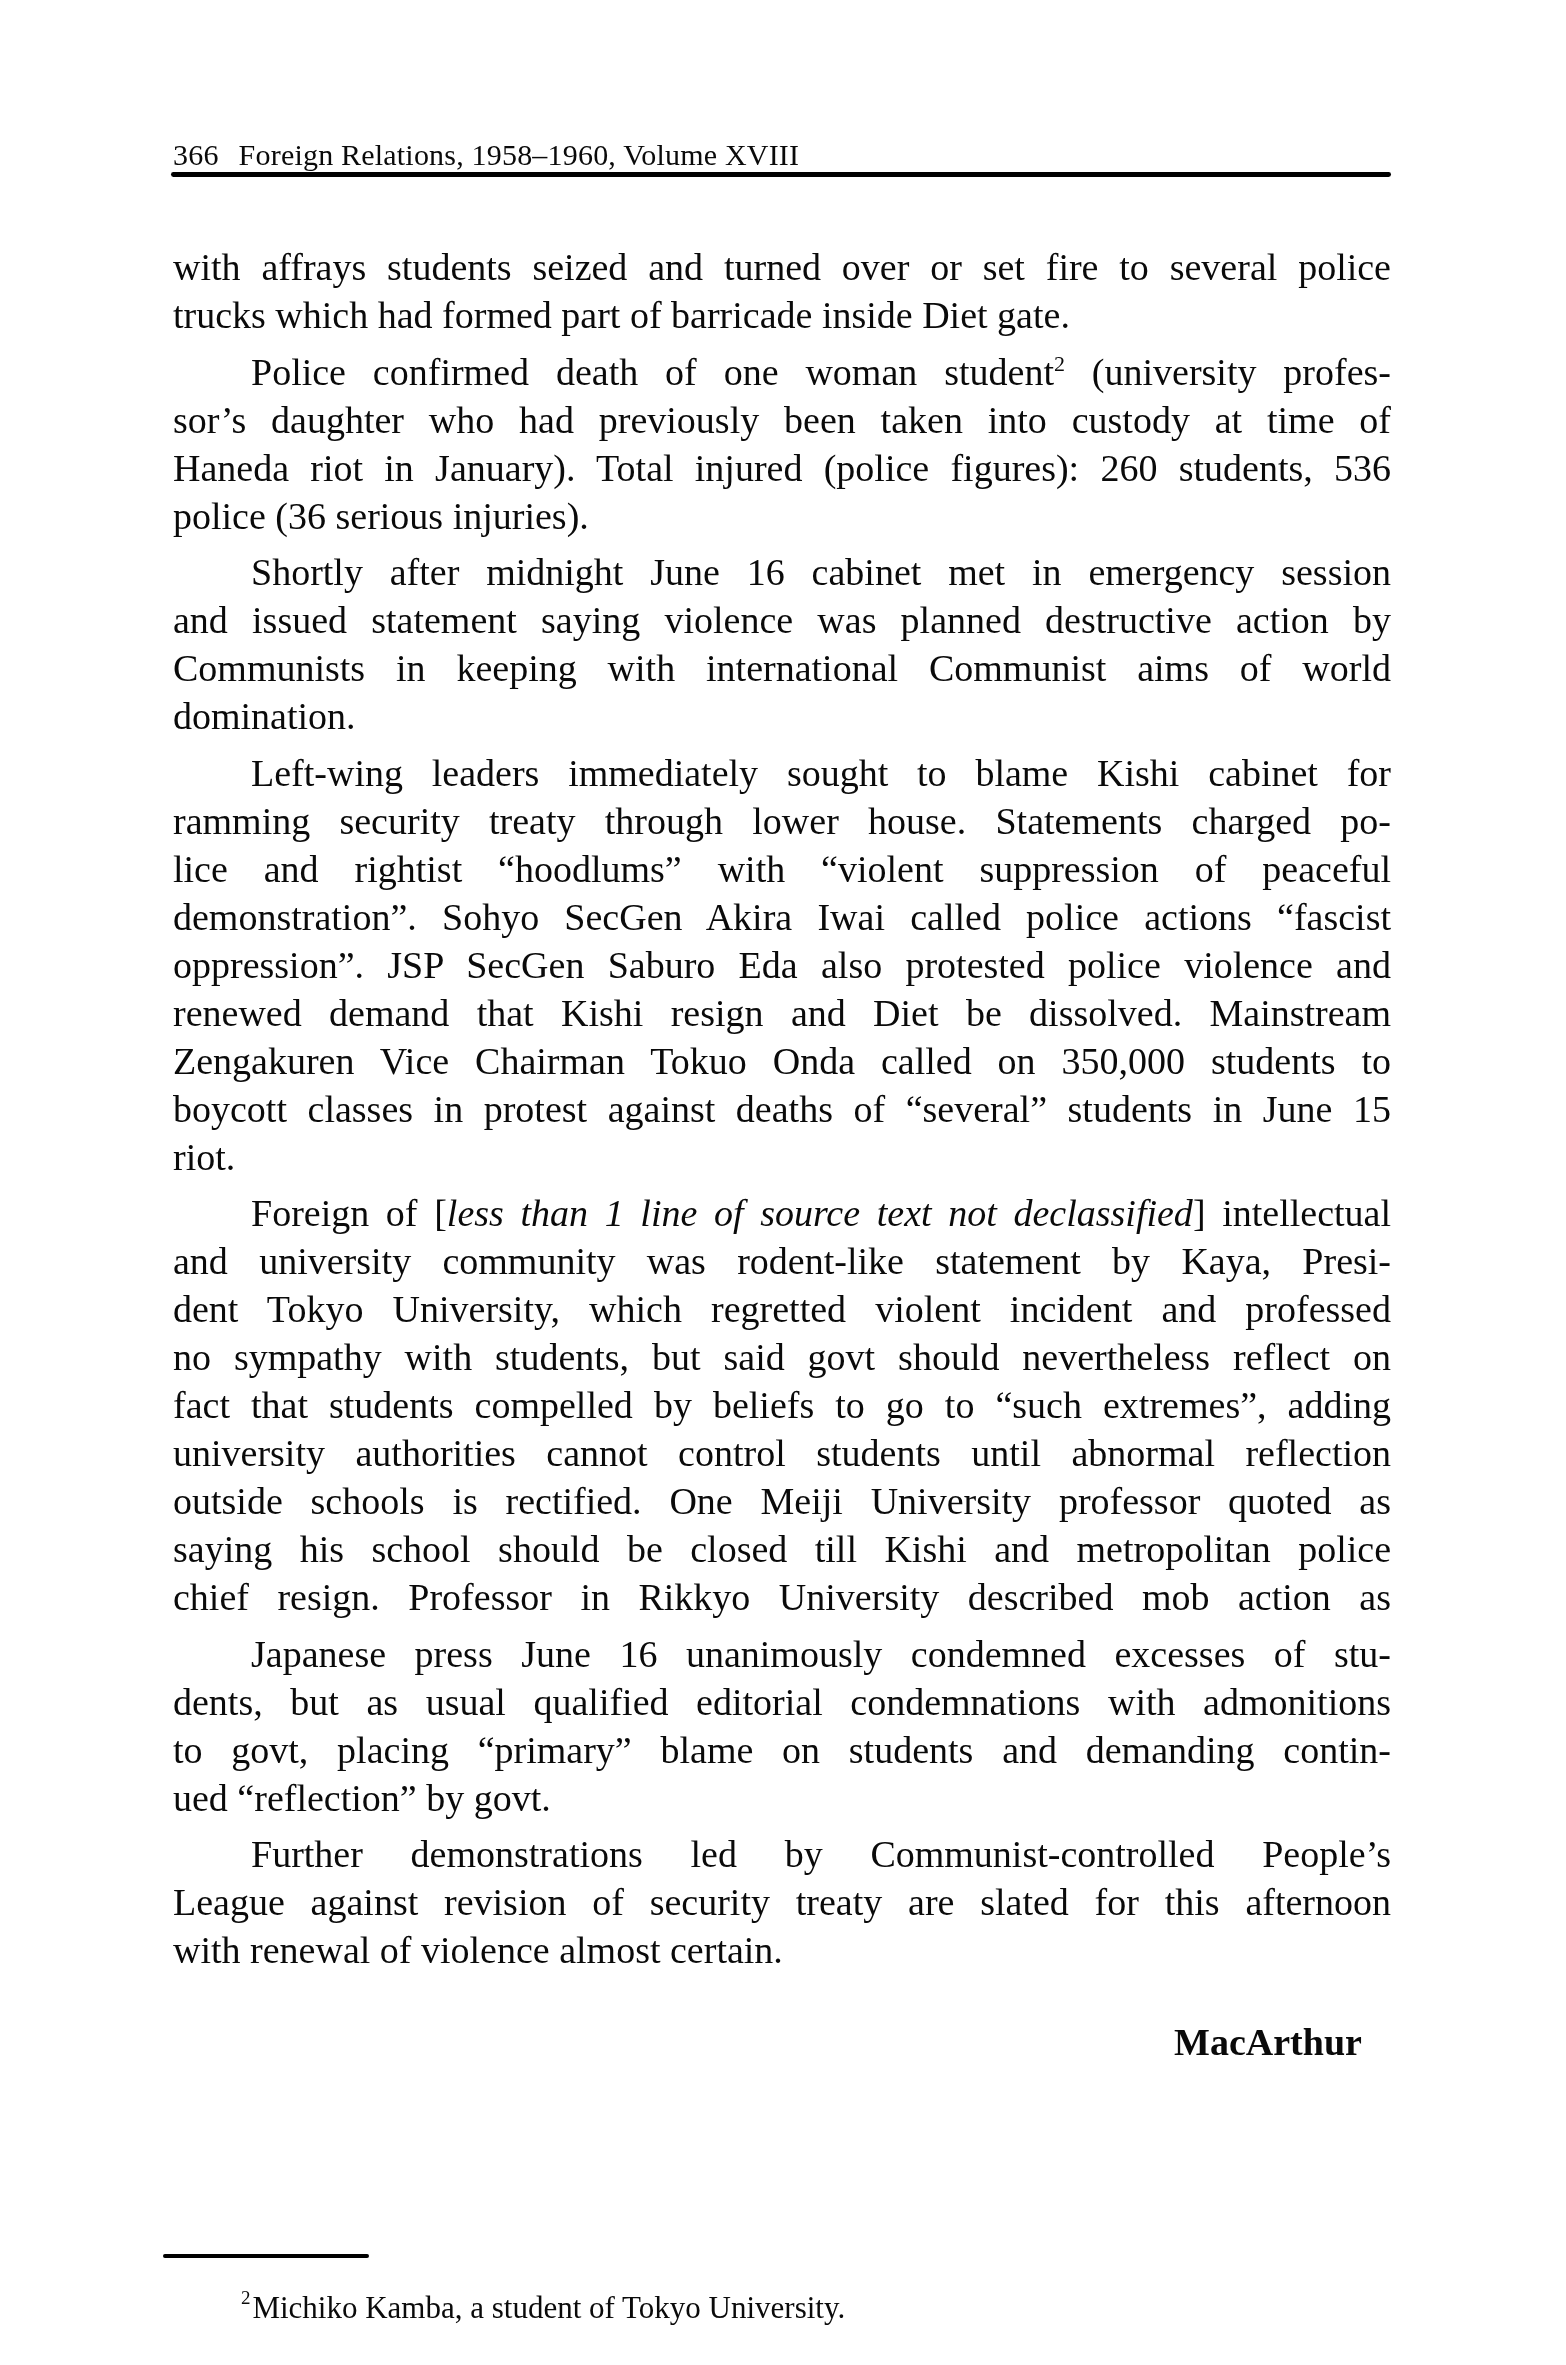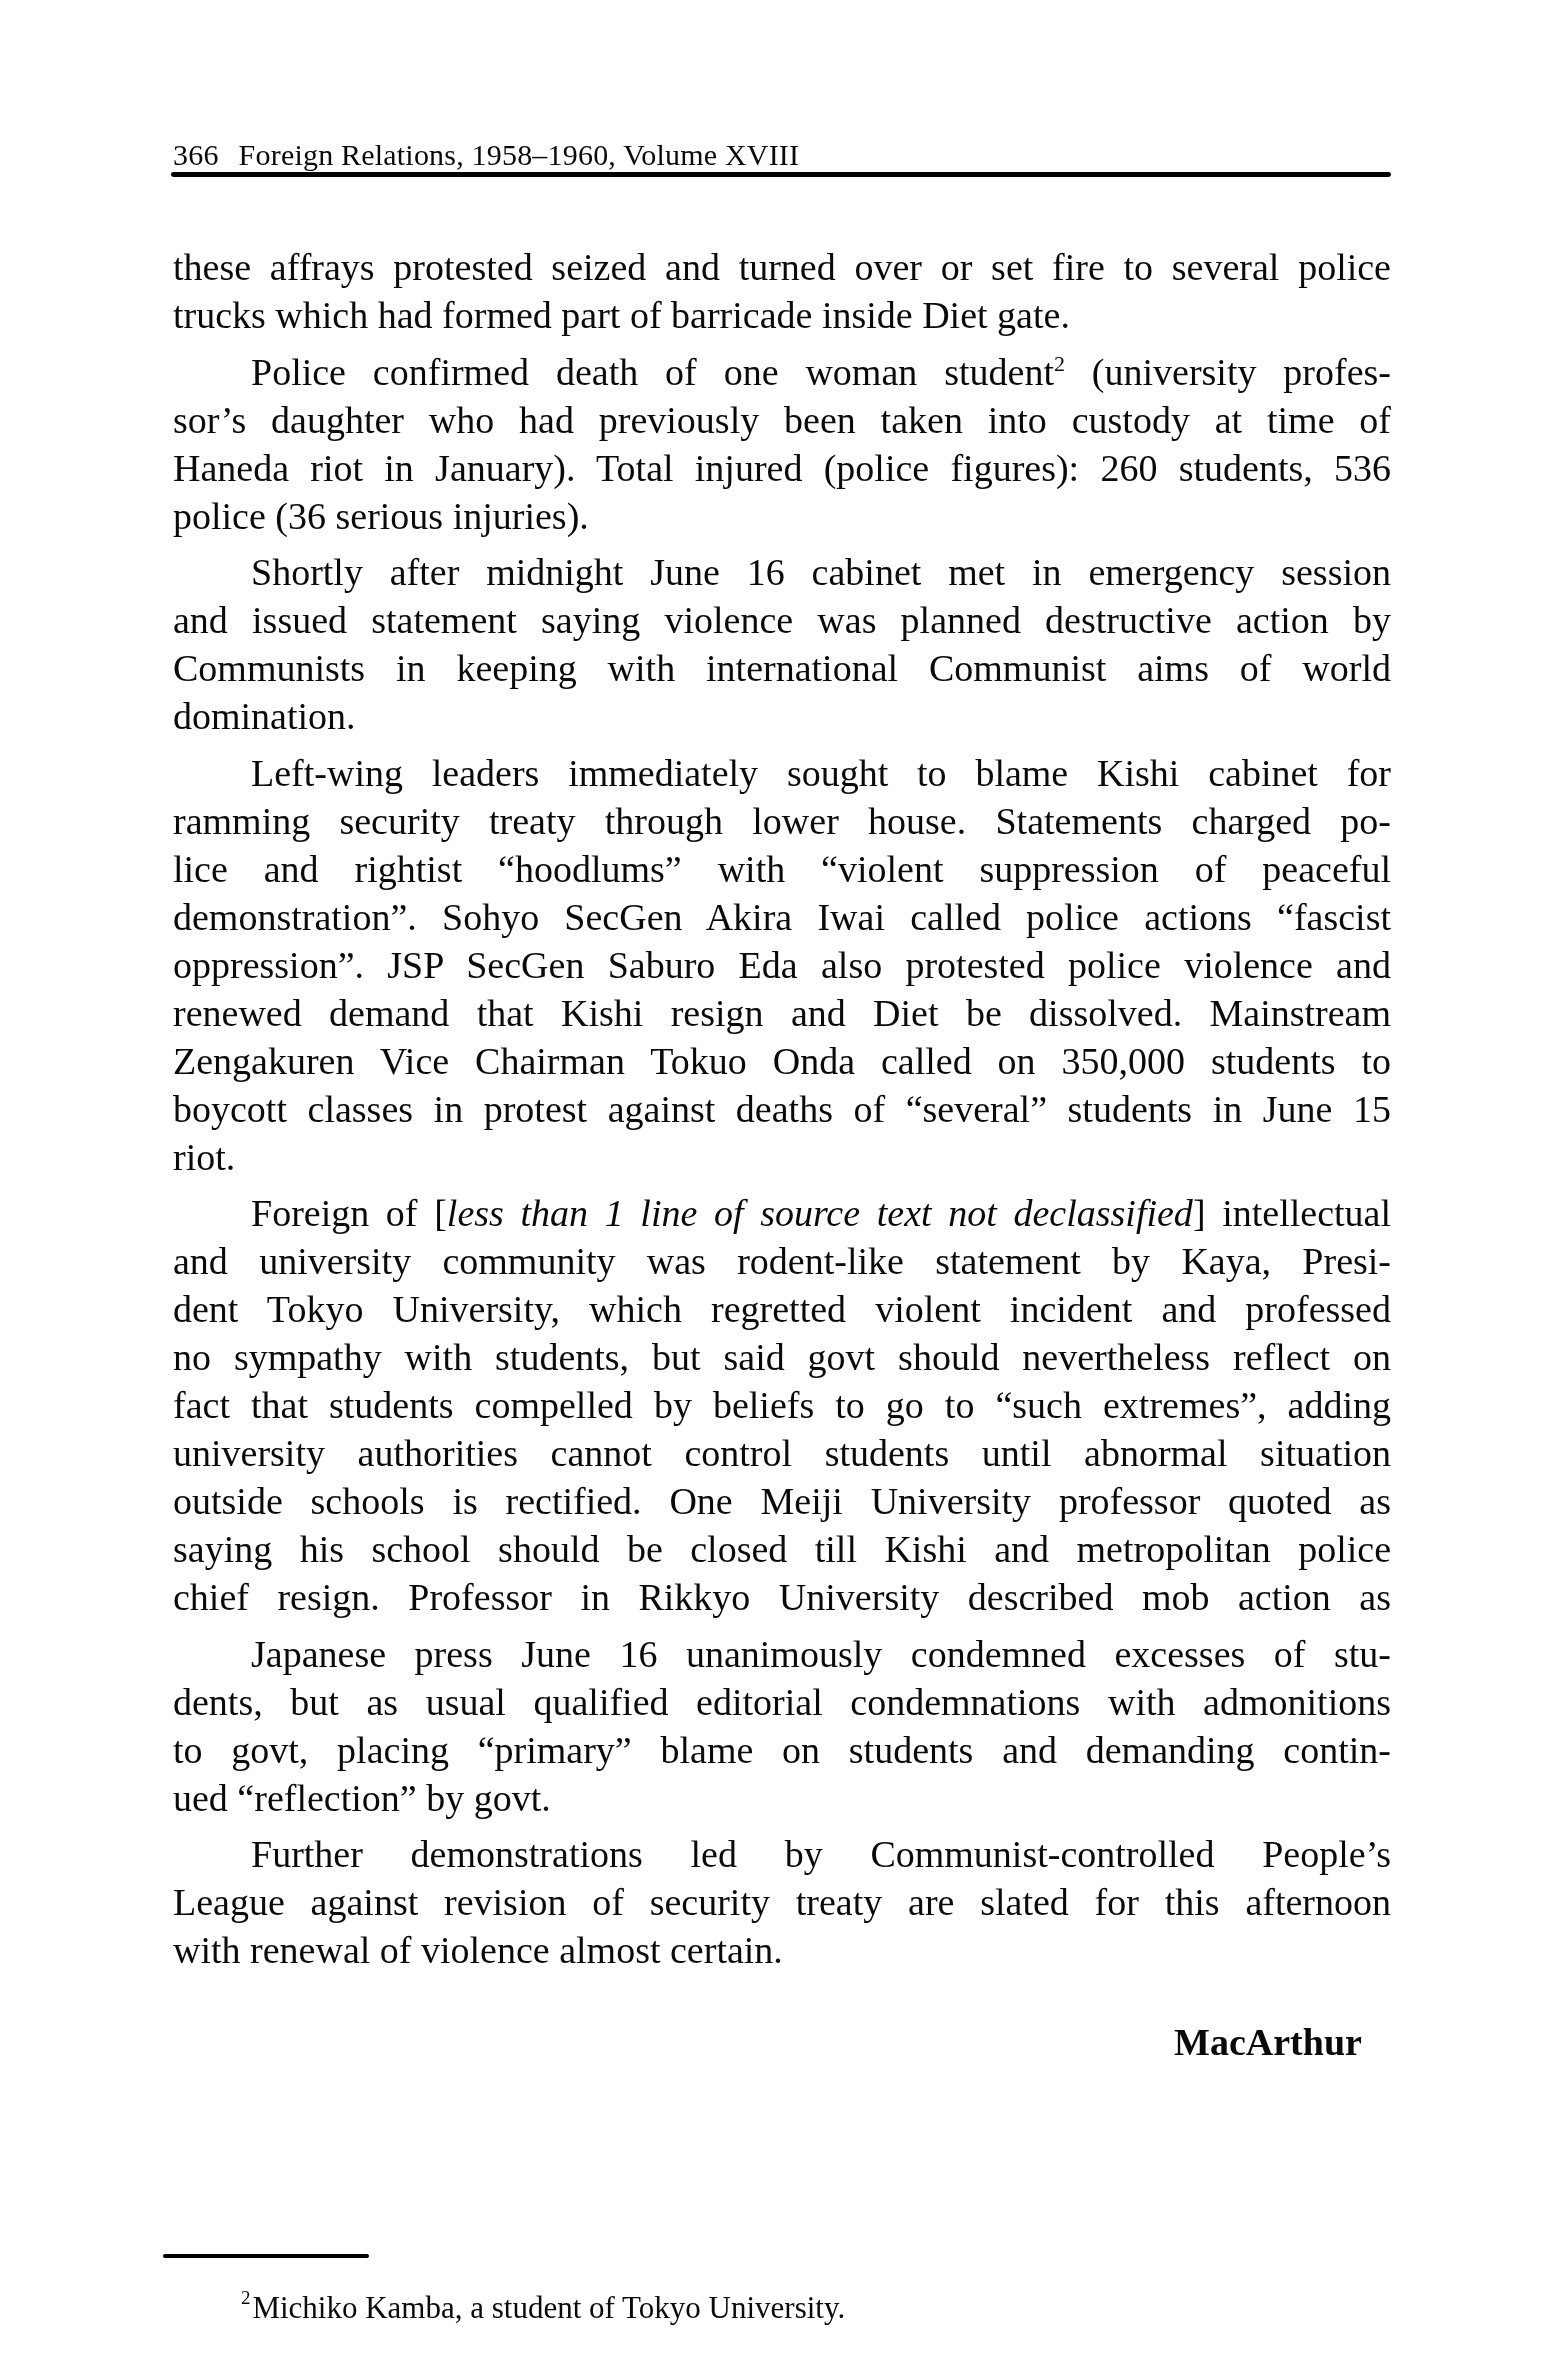--- a/index.html
+++ b/index.html
@@ -125,21 +125,21 @@
 <div class="page">
 
   <div class="running-head">
     <span class="page-number">366</span><span>Foreign Relations, 1958–1960, Volume XVIII</span>
   </div>
   <div class="header-rule"></div>
 
   <div class="body-text">
 
     <p class="para">
-      <span class="line" style="white-space: normal; overflow: hidden;">these affrays protested seized and turned over or set fire to several police</span>
+      <span class="line" style="white-space: normal; overflow: hidden;">with affrays students seized and turned over or set fire to several police</span>
       <span class="line last">trucks which had formed part of barricade inside Diet gate.</span>
     </p>
 
     <p class="para">
       <span class="line indent" style="white-space: normal; overflow: hidden;"><span>Police confirmed death of one woman student</span><sup>2</sup><span> (university profes-</span></span>
       <span class="line" style="white-space: normal; overflow: hidden;">sor’s daughter who had previously been taken into custody at time of</span>
       <span class="line" style="white-space: normal; overflow: hidden;">Haneda riot in January). Total injured (police figures): 260 students, 536</span>
       <span class="line last">police (36 serious injuries).</span>
     </p>
 
@@ -161,21 +161,21 @@
       <span class="line" style="white-space: normal; overflow: hidden;">boycott classes in protest against deaths of “several” students in June 15</span>
       <span class="line last">riot.</span>
     </p>
 
     <p class="para">
       <span class="line indent" style="white-space: normal; overflow: hidden;"><span>Foreign of [</span><span class="redaction">less than 1 line of source text not declassified</span><span>] intellectual</span></span>
       <span class="line" style="white-space: normal; overflow: hidden;">and university community was rodent-like statement by Kaya, Presi-</span>
       <span class="line" style="white-space: normal; overflow: hidden;">dent Tokyo University, which regretted violent incident and professed</span>
       <span class="line" style="white-space: normal; overflow: hidden;">no sympathy with students, but said govt should nevertheless reflect on</span>
       <span class="line" style="white-space: normal; overflow: hidden;">fact that students compelled by beliefs to go to “such extremes”, adding</span>
-      <span class="line" style="white-space: normal; overflow: hidden;">university authorities cannot control students until abnormal situation</span>
+      <span class="line" style="white-space: normal; overflow: hidden;">university authorities cannot control students until abnormal reflection</span>
       <span class="line" style="white-space: normal; overflow: hidden;">outside schools is rectified. One Meiji University professor quoted as</span>
       <span class="line" style="white-space: normal; overflow: hidden;">saying his school should be closed till Kishi and metropolitan police</span>
       <span class="line" style="white-space: normal; overflow: hidden;">chief resign. Professor in Rikkyo University described mob action as</span>
     </p>
 
     <p class="para">
       <span class="line indent" style="white-space: normal; overflow: hidden;">Japanese press June 16 unanimously condemned excesses of stu-</span>
       <span class="line" style="white-space: normal; overflow: hidden;">dents, but as usual qualified editorial condemnations with admonitions</span>
       <span class="line" style="white-space: normal; overflow: hidden;">to govt, placing “primary” blame on students and demanding contin-</span>
       <span class="line last">ued “reflection” by govt.</span>

